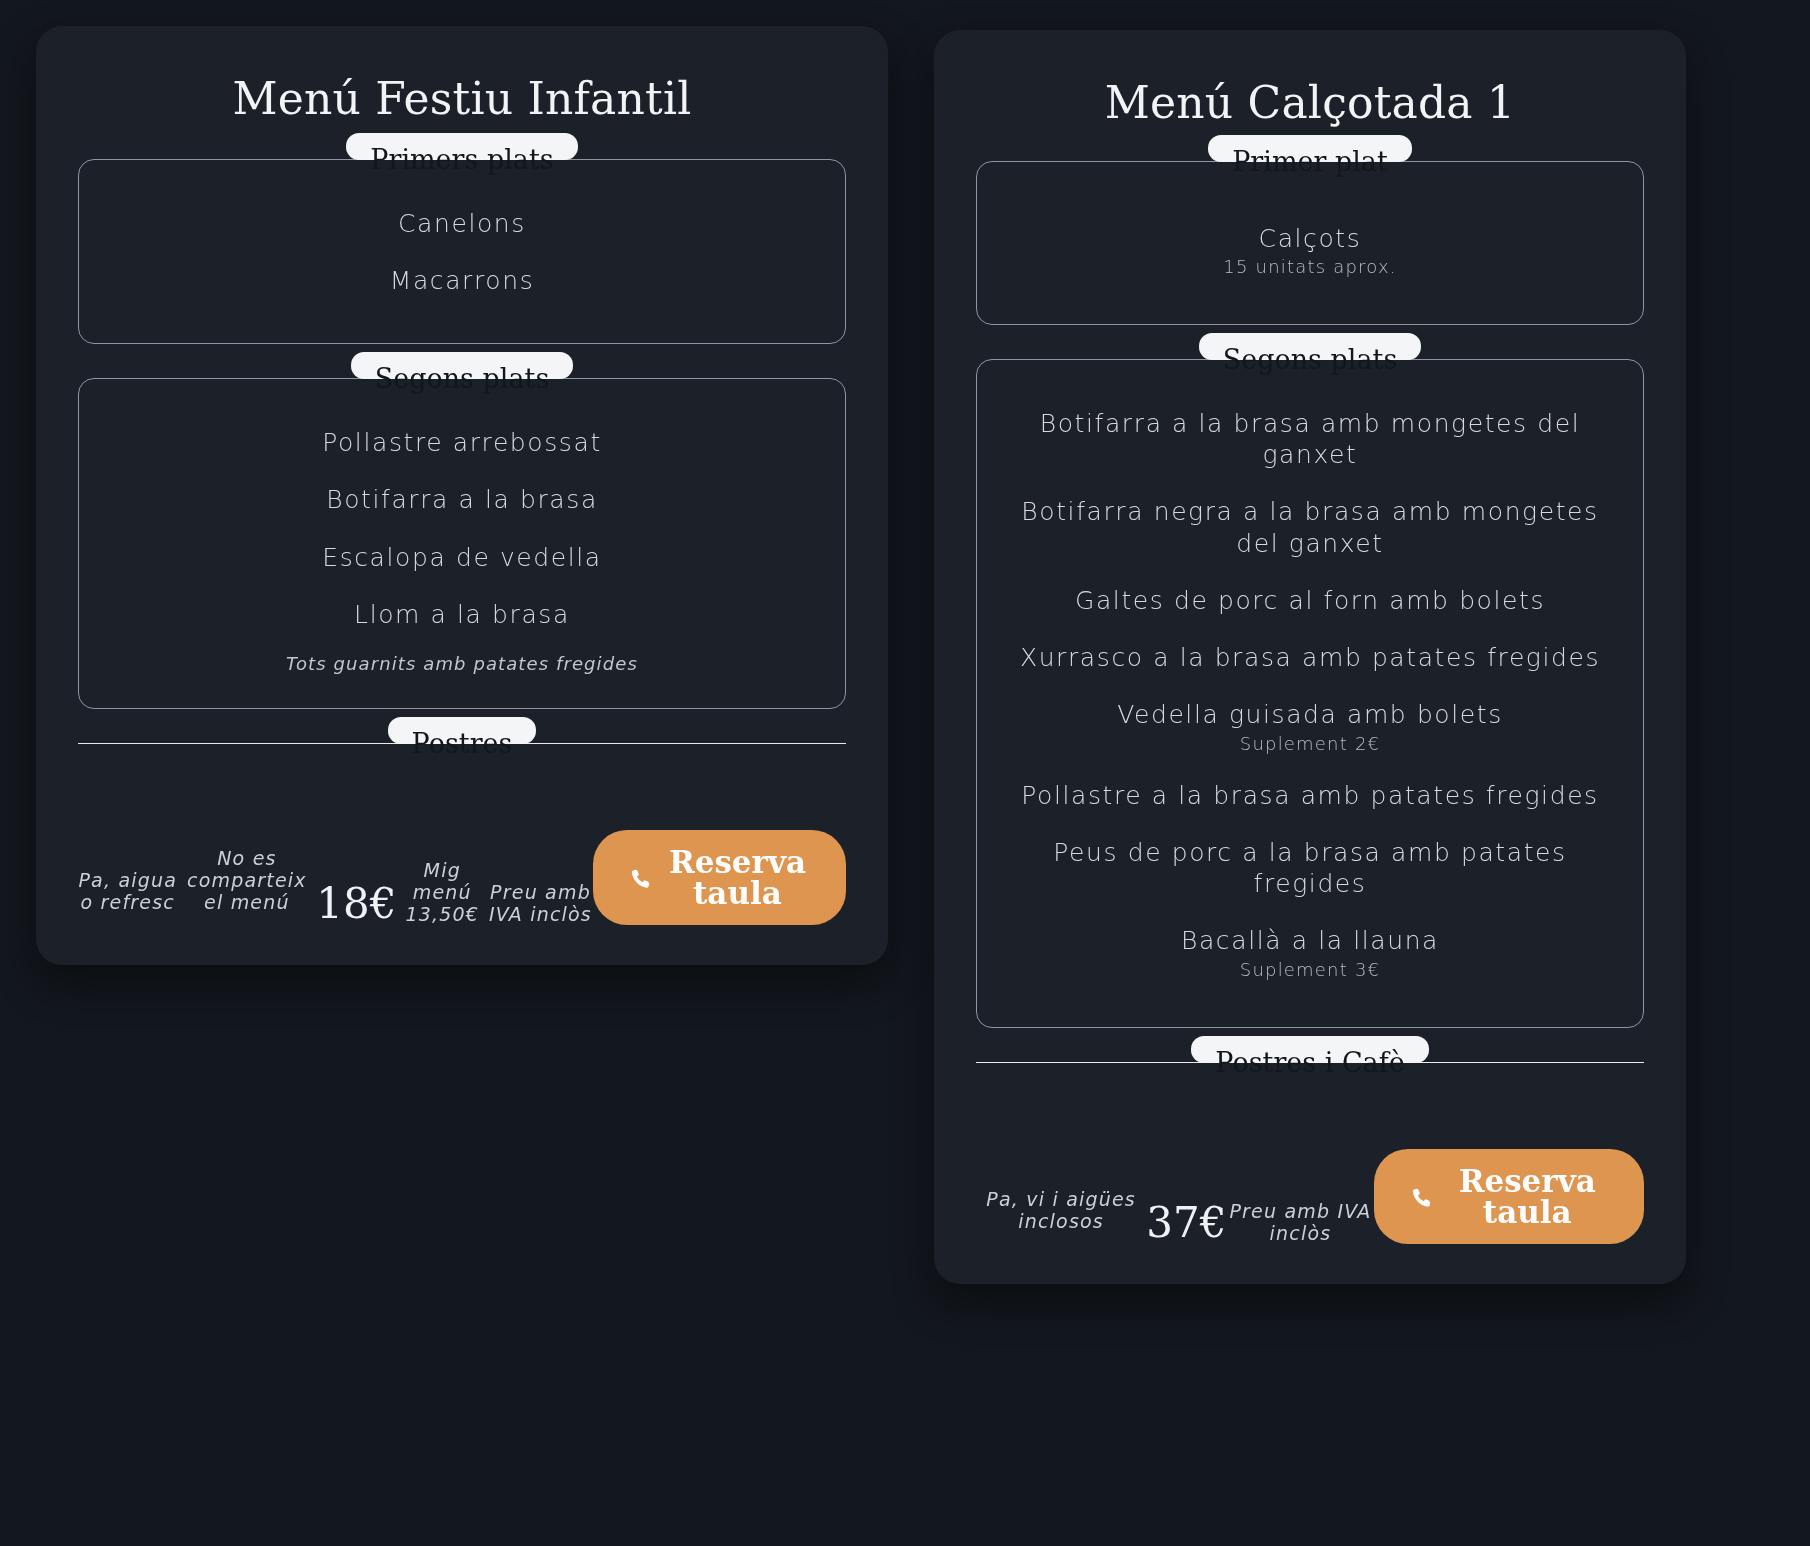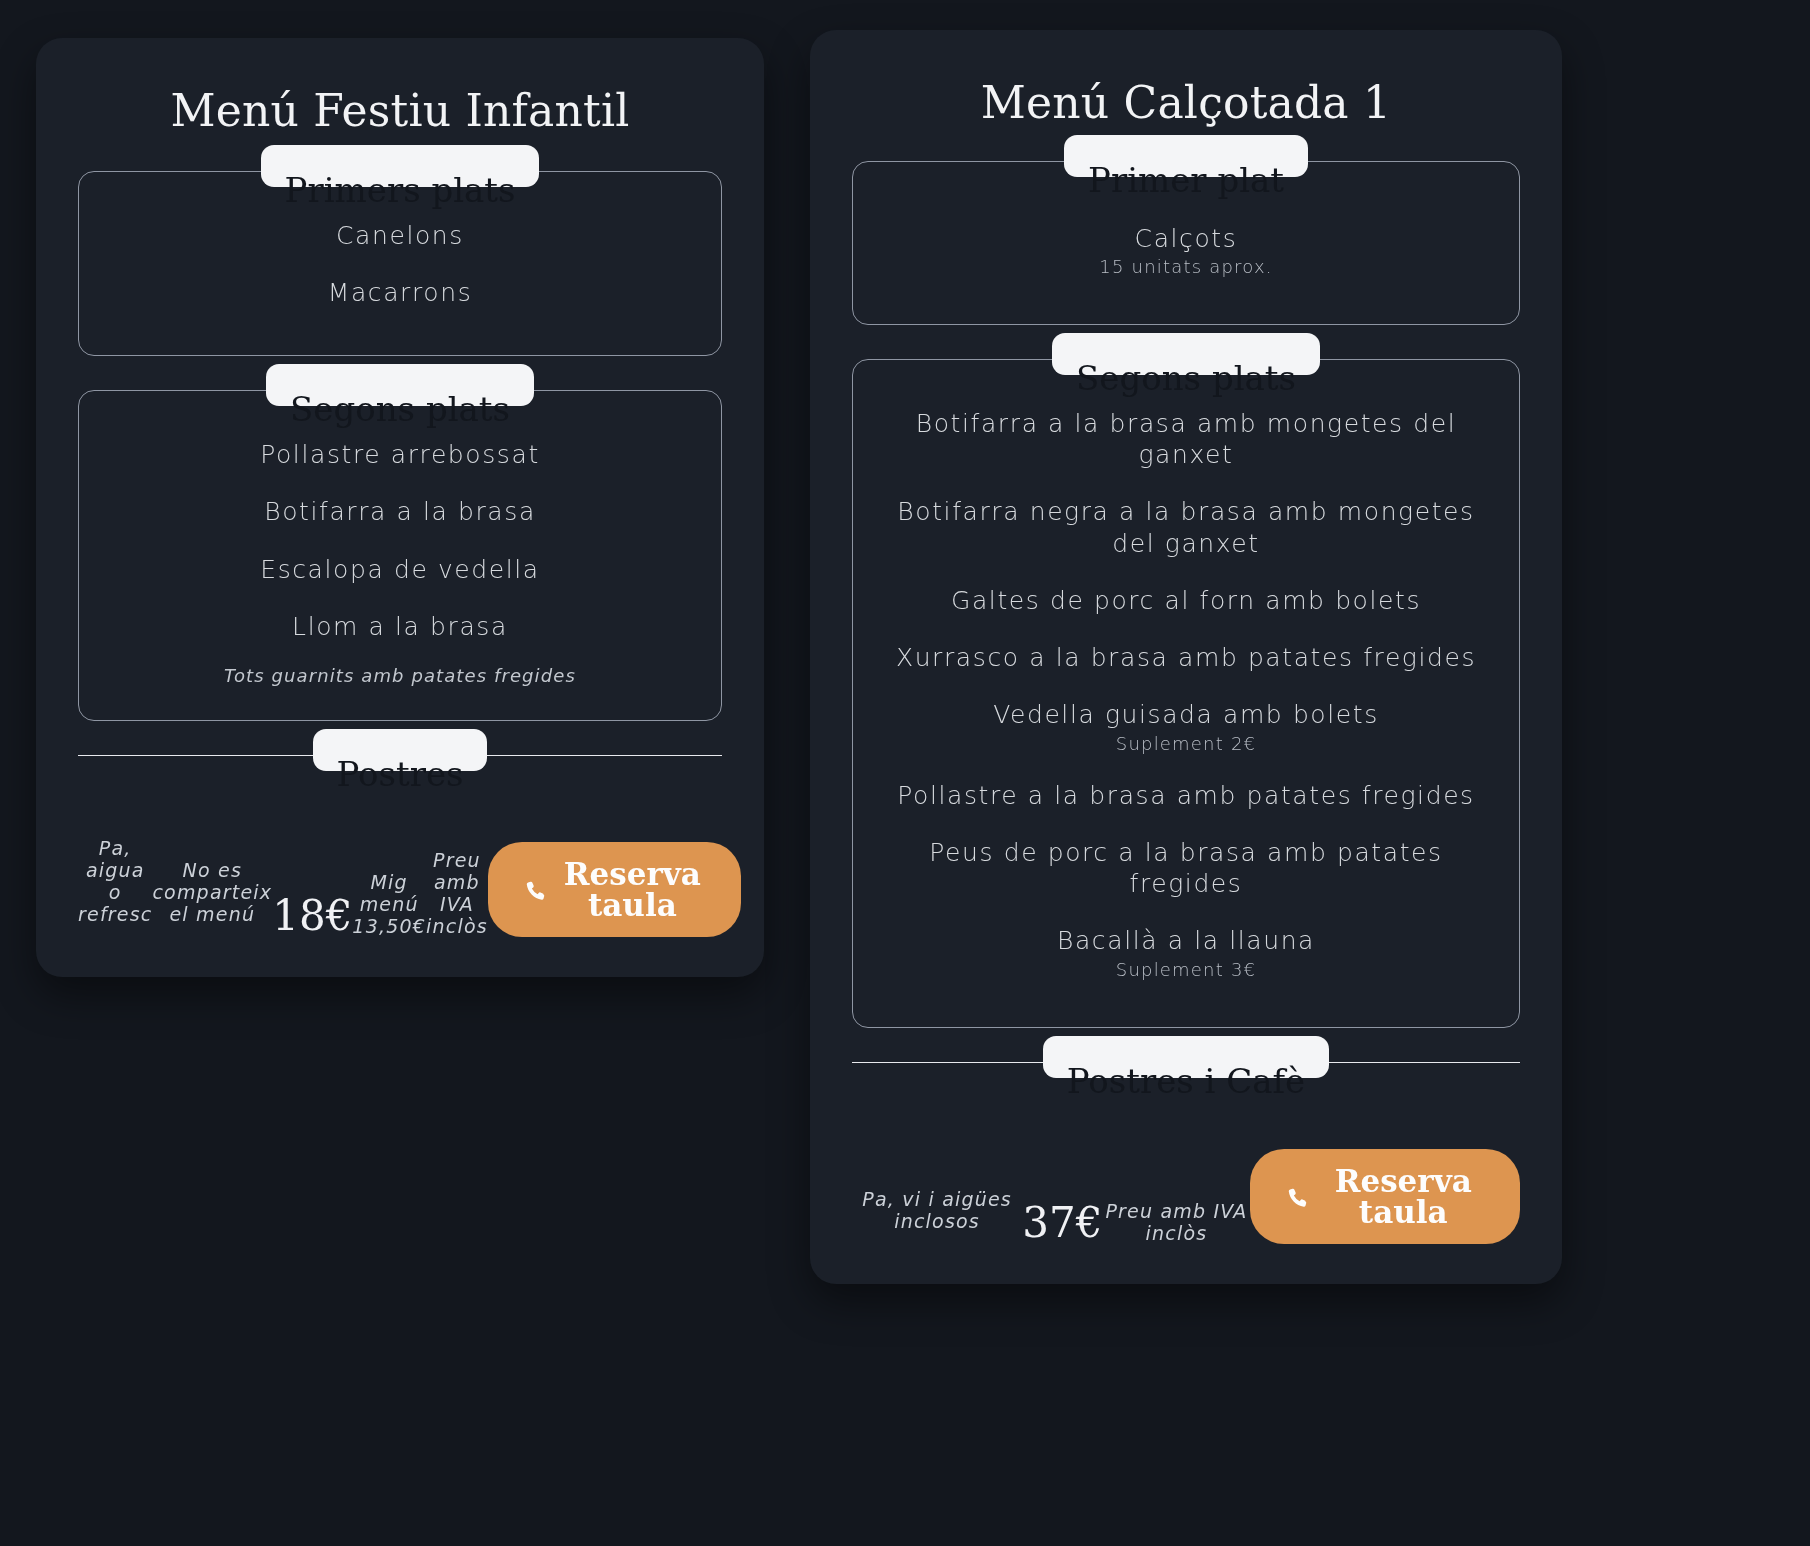--- a/index.html
+++ b/index.html
@@ -27,21 +27,21 @@
   
   .card {
     background: #1b2029;
     border-radius: 26px;
     box-shadow: 0 18px 40px rgba(0,0,0,0.45);
     padding: 48px 42px 40px 42px;
     display: flex;
     flex-direction: column;
     align-items: stretch;
   }
-  .card-left  { width: 728px; margin-top: 12px; }
+  .card-left  { width: 852px; margin-top: 0; }
   .card-right { width: 752px; margin-top: 4px; }
 
   .menu-title {
     font-family: "DejaVu Serif", serif;
     font-weight: 400;
     color: #f2f3f5;
     font-size: 44px;
     line-height: 1.15;
     text-align: center;
     letter-spacing: 0.2px;
@@ -57,26 +57,26 @@
     position: relative;
     display: flex;
     justify-content: center;
     height: 0;
     z-index: 3;
   }
   .legend {
     position: relative;
     top: -26px;
     font-family: "DejaVu Serif", serif;
-    font-size: 34px;
+    font-size: 27px;
     line-height: 1;
     color: #12161d;
     background: #f4f5f7;
     border-radius: 13px;
-    padding: 28px 24px 14px 24px;
+    padding: 13px 24px 14px 24px;
     white-space: nowrap;
   }
 
   .box {
     border: 1px solid #8f96a3;
     border-radius: 16px;
     padding: 48px 30px 34px 30px;
     display: flex;
     flex-direction: column;
     align-items: center;

